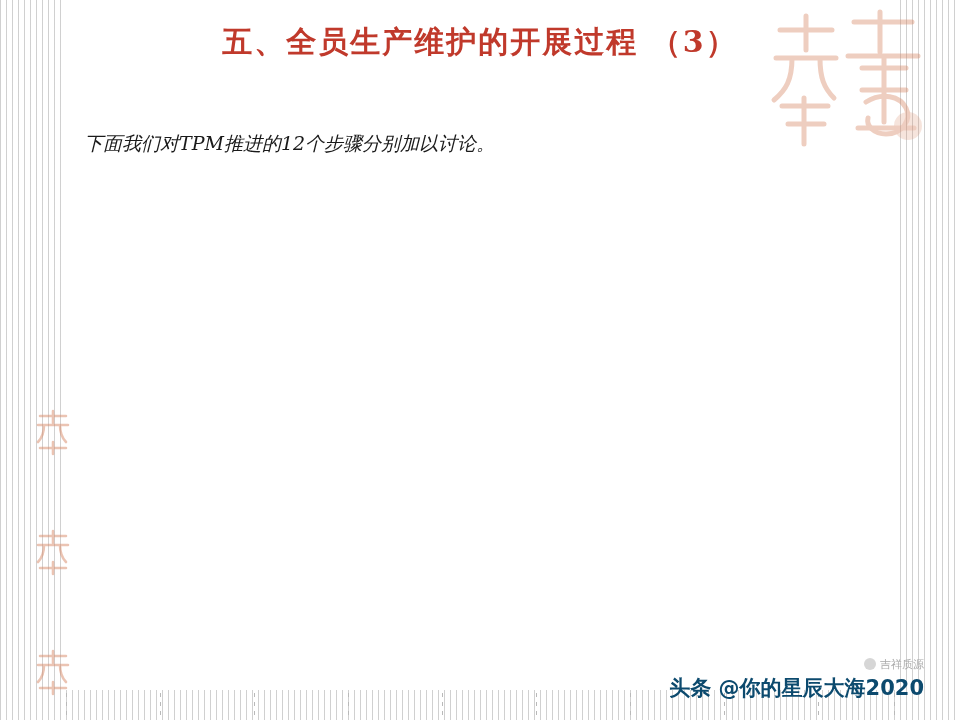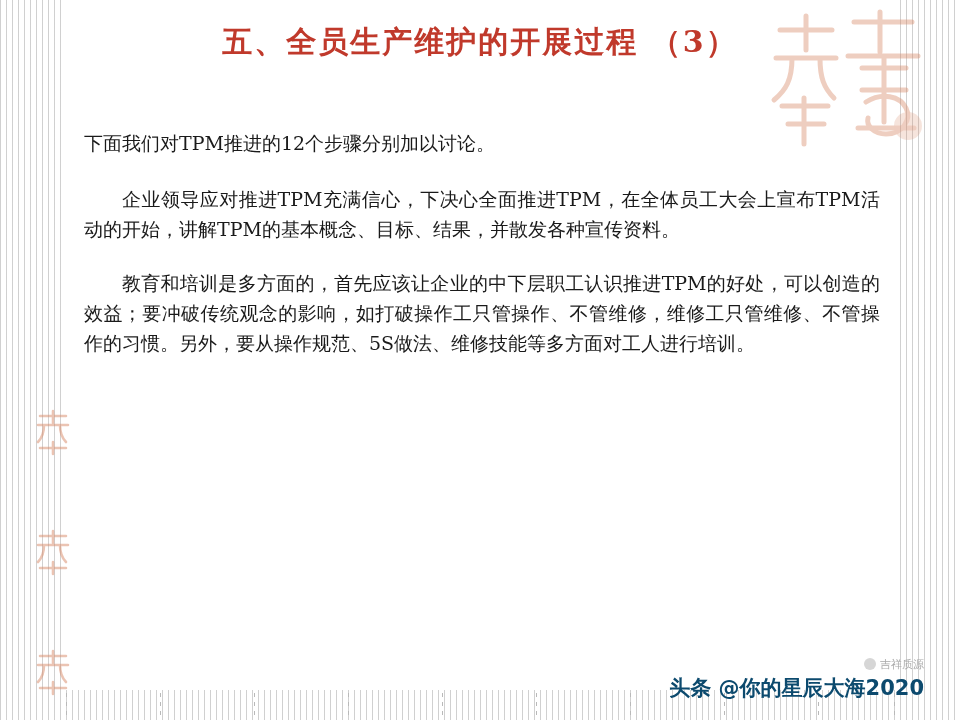--- a/index.html
+++ b/index.html
@@ -100,20 +100,21 @@
     left: 84px;
     top: 128px;
     width: 796px;
     font-family: "DejaVu Serif", serif;
     font-size: 19px;
     line-height: 30px;
     color: #1a1a1a;
   }
   .para {
     margin: 0 0 0 0;
+    font-style: italic;
   }
   .para.intro { margin-bottom: 26px; }
   .heading {
     font-weight: bold;
     margin-bottom: 2px;
   }
   .indent {
     text-indent: 38px;
     text-align: justify;
   }
@@ -199,25 +200,23 @@
       <path d="M6 8 h26 M19 3 v12 M4 17 h30 M10 17 c0 9 -2 13 -6 17 M26 17 c0 9 2 13 6 17"></path>
       <path d="M6 40 h26 M19 34 v12"></path>
     </g>
   </svg>
 
   <div id="title">五、全员生产维护的开展过程 （3）</div>
 
   <div id="body-text">
     <p class="para intro">下面我们对TPM推进的12个步骤分别加以讨论。</p>
 
-    <p class="para indent">企业领导应对推进TPM充满信心，下决心全面推进TPM，在全体员工大会上宣布TPM活动的开始，讲解TPM的基本概念、目标、结果，并散发各种宣传资料。</p>
 
     <div class="gap"></div>
 
-    <p class="para indent">教育和培训是多方面的，首先应该让企业的中下层职工认识推进TPM的好处，可以创造的效益；要冲破传统观念的影响，如打破操作工只管操作、不管维修，维修工只管维修、不管操作的习惯。另外，要从操作规范、5S做法、维修技能等多方面对工人进行培训。</p>
   </div>
 
   <div id="footer-logo">
     <span class="dot"></span><span>吉祥质源</span>
   </div>
 
   <div id="footer-handle">头条 @你的星辰大海2020</div>
 
 </div>
 

